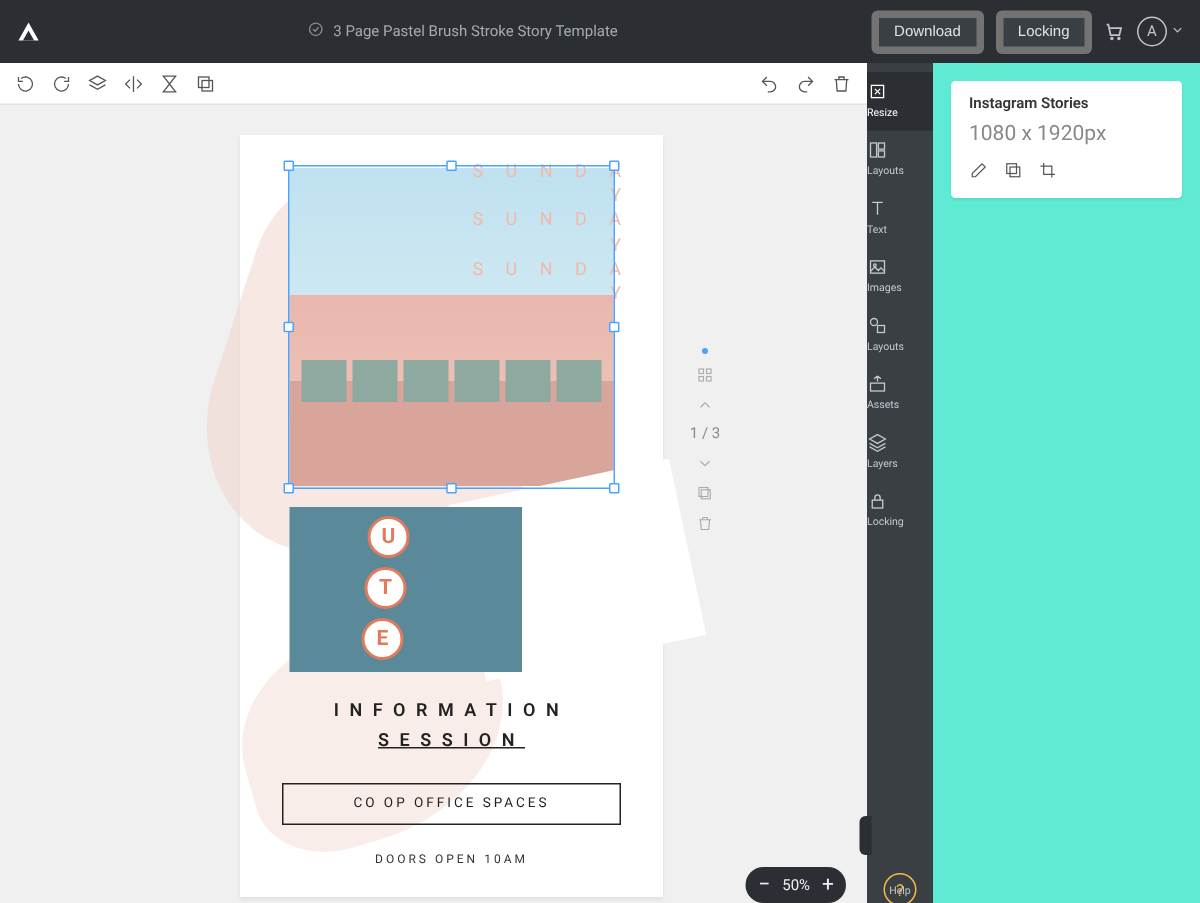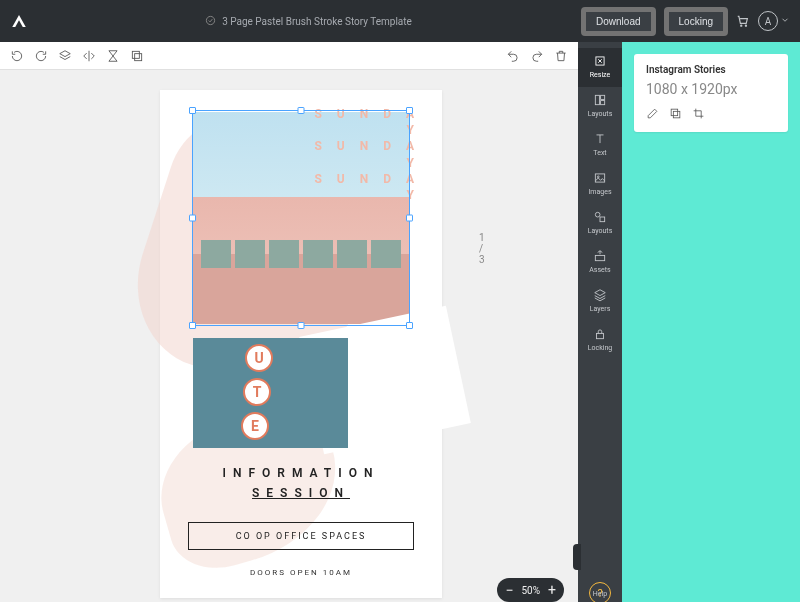--- a/index.html
+++ b/index.html
@@ -31,50 +31,50 @@
   
   .artboard { position:absolute; left:160px; top:48px; width:282px; height:508px; background:#fff; box-shadow:0 1px 3px rgba(0,0,0,.08); }
   .brush1 { position:absolute; left:-12px; top:40px; width:220px; height:250px; background:#f2d6ce; opacity:.55; transform:rotate(18deg); border-radius:30% 60% 50% 40%; }
   .brush2 { position:absolute; right:-18px; top:230px; width:150px; height:120px; background:#fff; border:0; transform:rotate(-12deg); }
   .brush3 { position:absolute; left:0px; bottom:40px; width:180px; height:140px; background:#f2d6ce; opacity:.45; transform:rotate(-16deg); border-radius:50% 40% 60% 30%; }
 
   .photo1 { position:absolute; left:33px; top:22px; width:216px; height:212px; background:linear-gradient(180deg,#bfe1f0 0%,#cde8f2 40%,#e9b7ad 40%,#f0c9c0 100%); box-shadow: inset 0 -70px 0 #d9a59b; }
   .windows { position:absolute; top:50%; left:0; right:0; height:40px; display:flex; gap:4px; padding:0 8px; }
   .windows div{ flex:1; background:#8da9a0; height:28px; margin-top:22px; }
 
-  .sunday-block { position:absolute; left:140px; top:16px; width:120px; text-align:right; font-size:12px; letter-spacing:6px; color:#f2b9a8; font-weight:700; line-height:1.35; }
+  .sunday-block { position:absolute; left:140px; top:16px; width:120px; text-align:right; font-size:12px; letter-spacing:6px; color:#f2b9a8; font-weight:400; line-height:1.35; }
 
   .sel-box { position:absolute; left:32px; top:20px; width:218px; height:216px; border:1px solid #4aa3ff; }
   .sel-handle { position:absolute; width:7px; height:7px; background:#fff; border:1px solid #4aa3ff; border-radius:1px; }
   .h-nw{left:-4px;top:-4px;} .h-ne{right:-4px;top:-4px;} .h-sw{left:-4px;bottom:-4px;} .h-se{right:-4px;bottom:-4px;}
   .h-n{left:50%;top:-4px;transform:translateX(-50%);} .h-s{left:50%;bottom:-4px;transform:translateX(-50%);}
   .h-w{left:-4px;top:50%;transform:translateY(-50%);} .h-e{right:-4px;top:50%;transform:translateY(-50%);}
 
   .photo2 { position:absolute; left:33px; top:248px; width:155px; height:110px; background:#5a8a99; overflow:hidden; }
   .photo2 .letter { position:absolute; width:28px; height:28px; border-radius:50%; background:#fff; border:2px solid #e17b5d; display:flex; align-items:center; justify-content:center; font-weight:700; color:#e17b5d; font-size:14px; }
 
   .info-text { position:absolute; top:376px; left:0; right:0; text-align:center; letter-spacing:7px; font-size:12px; font-weight:600; color:#222; }
   .info-text .line2 { margin-top:6px;text-decoration:underline; }
 
   .coop-btn { position:absolute; top:432px; left:28px; right:28px; height:28px; border:1px solid #222; display:flex; align-items:center; justify-content:center; font-size:9px; letter-spacing:2px; color:#222; }
 
   .doors { position:absolute; top:478px; left:0; right:0; text-align:center; font-size:8px; letter-spacing:2px; color:#333; }
 
   
-  .page-ctrl { position:absolute; left:455px; top:190px; width:30px; display:flex; flex-direction:row; align-items:center; gap:8px; color:#888; font-size:10px; }
+  .page-ctrl { position:absolute; left:455px; top:190px; width:30px; display:flex; flex-direction:column; align-items:center; gap:8px; color:#888; font-size:10px; }
   .page-ctrl .dot { width:4px; height:4px; border-radius:50%; background:#4aa3ff; }
   .page-ctrl .ic { width:12px; height:12px; stroke:#aaa; fill:none; stroke-width:1.5; cursor:pointer; }
 
   
   .zoom-pill { position:absolute; right:14px; bottom:12px; background:#2b2f33; color:#eee; border-radius:14px; height:24px; display:flex; align-items:center; padding:0 8px; gap:8px; font-size:10px; }
   .zoom-pill span.btn { cursor:pointer; font-size:14px; line-height:1; }
 
   
   .rail { width: 44px; background:#3a3f44; display:flex; flex-direction:column; align-items:center; padding-top:6px; position:relative; }
-  .rail-item { width:100%; padding:6px 0 8px; display:flex; flex-direction:column; align-items:center; gap:3px; cursor:pointer; color:#c6c9cd; font-size:7px; }
+  .rail-item { width:100%; padding:6px 0 8px; display:flex; flex-direction:column; align-items:flex-start; gap:3px; cursor:pointer; color:#c6c9cd; font-size:7px; }
   .rail-item.active { background:#2b2f33; color:#fff; }
   .rail-item svg { width:14px; height:14px; stroke:currentColor; fill:none; stroke-width:1.5; }
   .rail .help { position:absolute; bottom:10px; width:22px; height:22px; border-radius:50%; border:1.5px solid #f5b93f; color:#f5b93f; display:flex; align-items:center; justify-content:center; font-size:11px; cursor:pointer; }
   .rail .help-label { position:absolute; bottom:16px; font-size:7px; color:#c6c9cd; }
   .rail .back-tab { position:absolute; bottom:44px; left:-5px; width:8px; height:26px; background:#2b2f33; border-radius:4px 0 0 4px; }
 
   
   .side-panel { width:178px; background:#5eead4; padding:12px; }
   .panel-card { background:#fff; border-radius:3px; padding:10px 12px 12px; box-shadow:0 1px 2px rgba(0,0,0,.07); }
   .panel-title { font-size:10px; font-weight:600; color:#333; }

